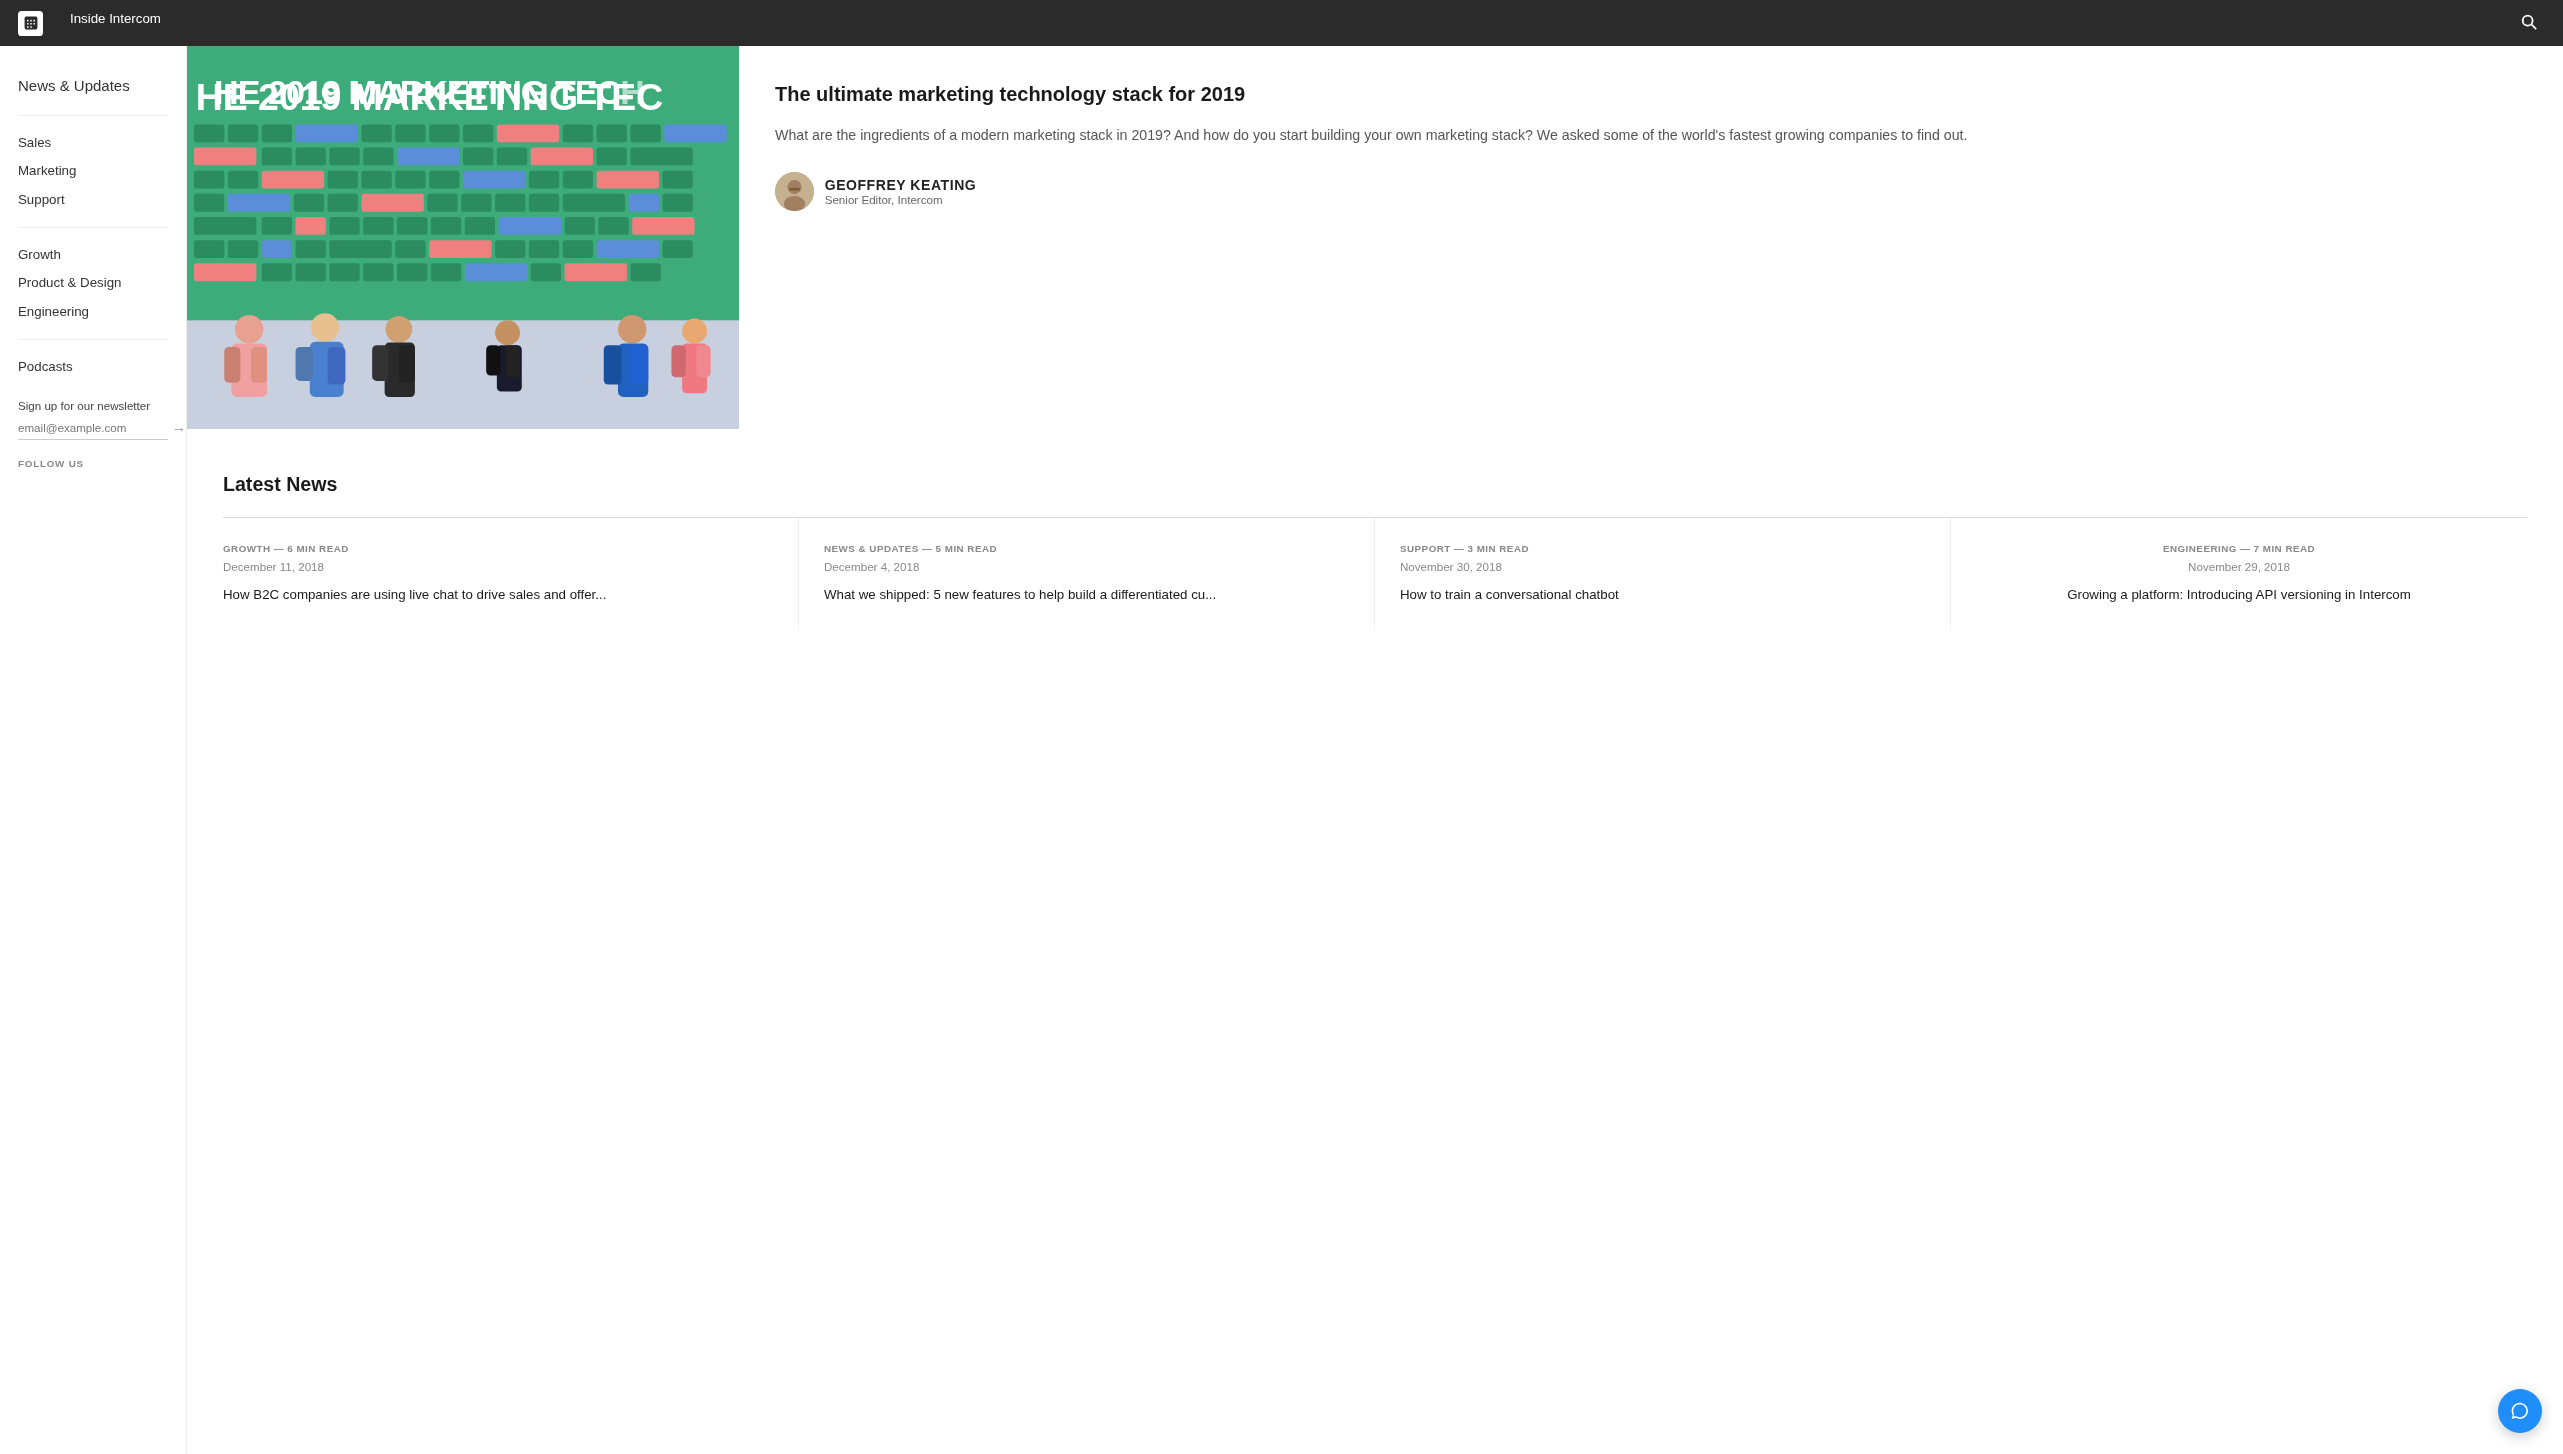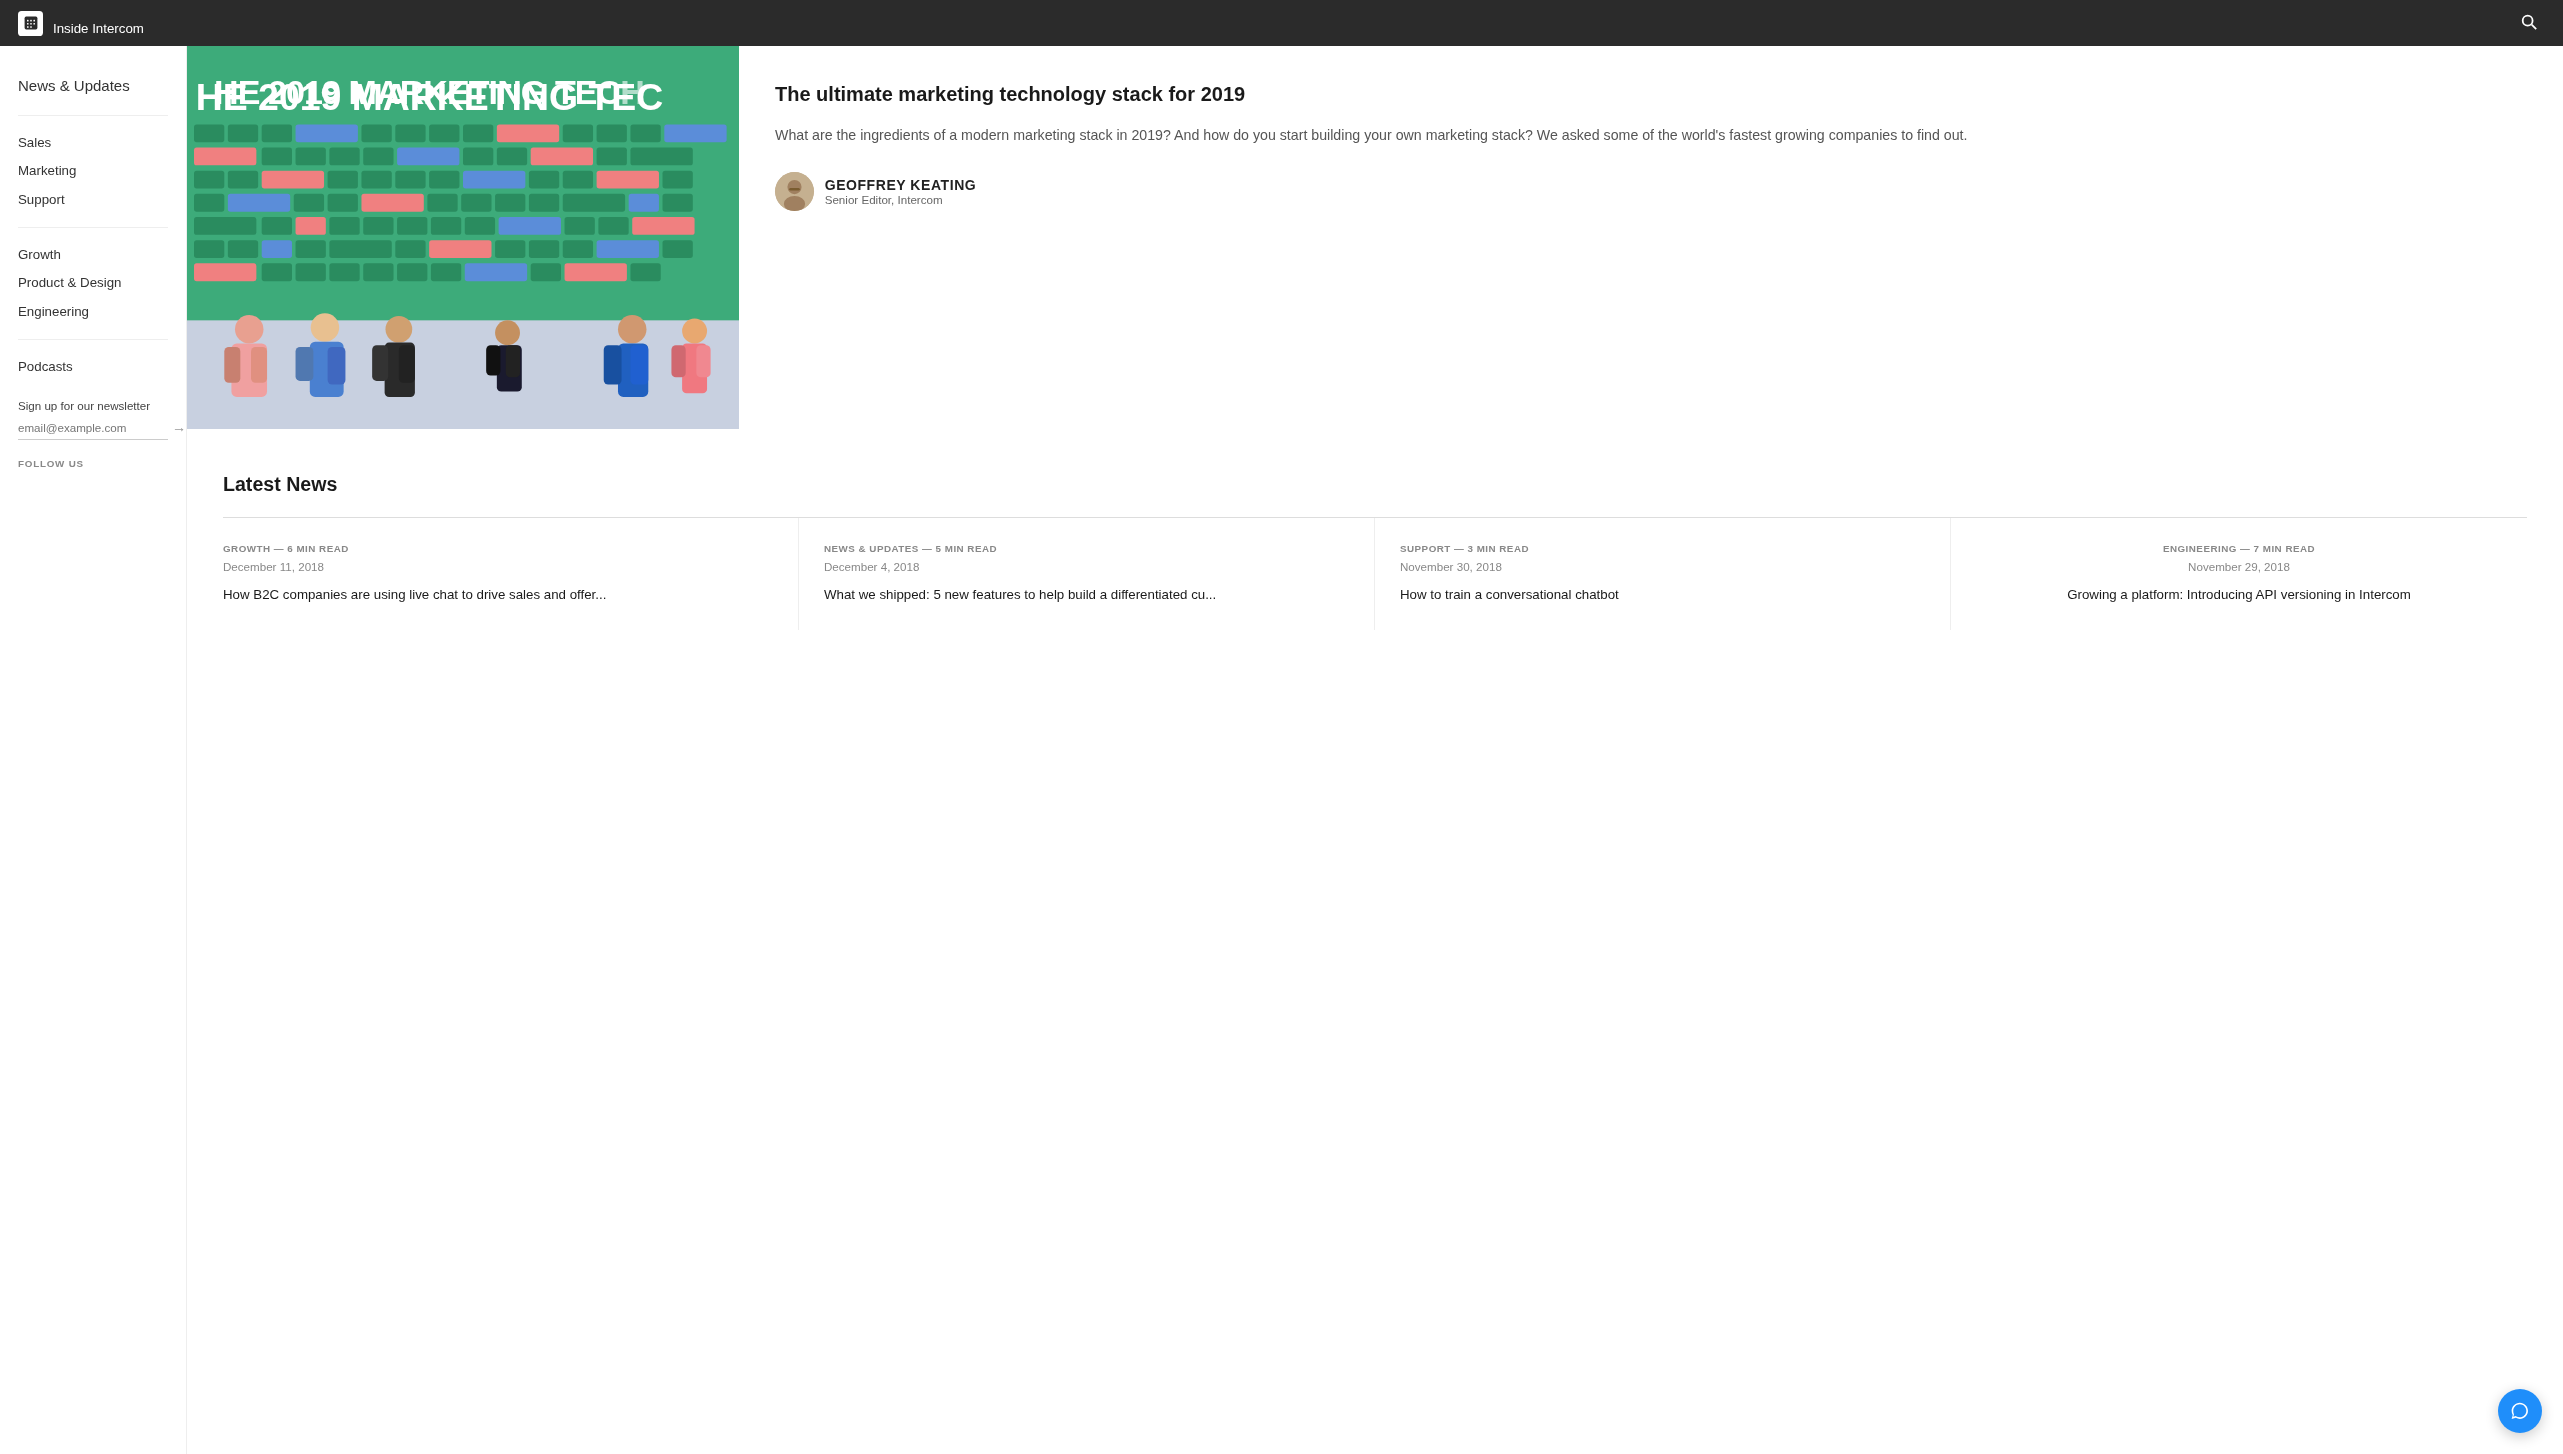--- a/index.html
+++ b/index.html
@@ -10,21 +10,21 @@
       background: #2b2b2b;
       height: 46px;
       display: flex;
       align-items: center;
       justify-content: space-between;
       padding: 0 18px;
       position: fixed;
       top: 0; left: 0; right: 0;
       z-index: 100;
     }
-    .header-left { display: flex; align-items: flex-end; gap: 10px; }
+    .header-left { display: flex; align-items: flex-start; gap: 27px; }
     .header-logo { width: 25px; height: 25px; background: #fff; border-radius: 3.6px; display: flex; align-items: center; justify-content: center; }
     .header-logo svg { width: 16px; height: 16px; }
     .header-title { color: #fff; font-size: 13.3px; font-weight: 500; }
     .header-search { color: #fff; cursor: pointer; padding: 7.1px; }
 
     
     .layout { display: flex; margin-top: 46px; min-height: calc(100vh - 46px); }
 
     
     .sidebar {

